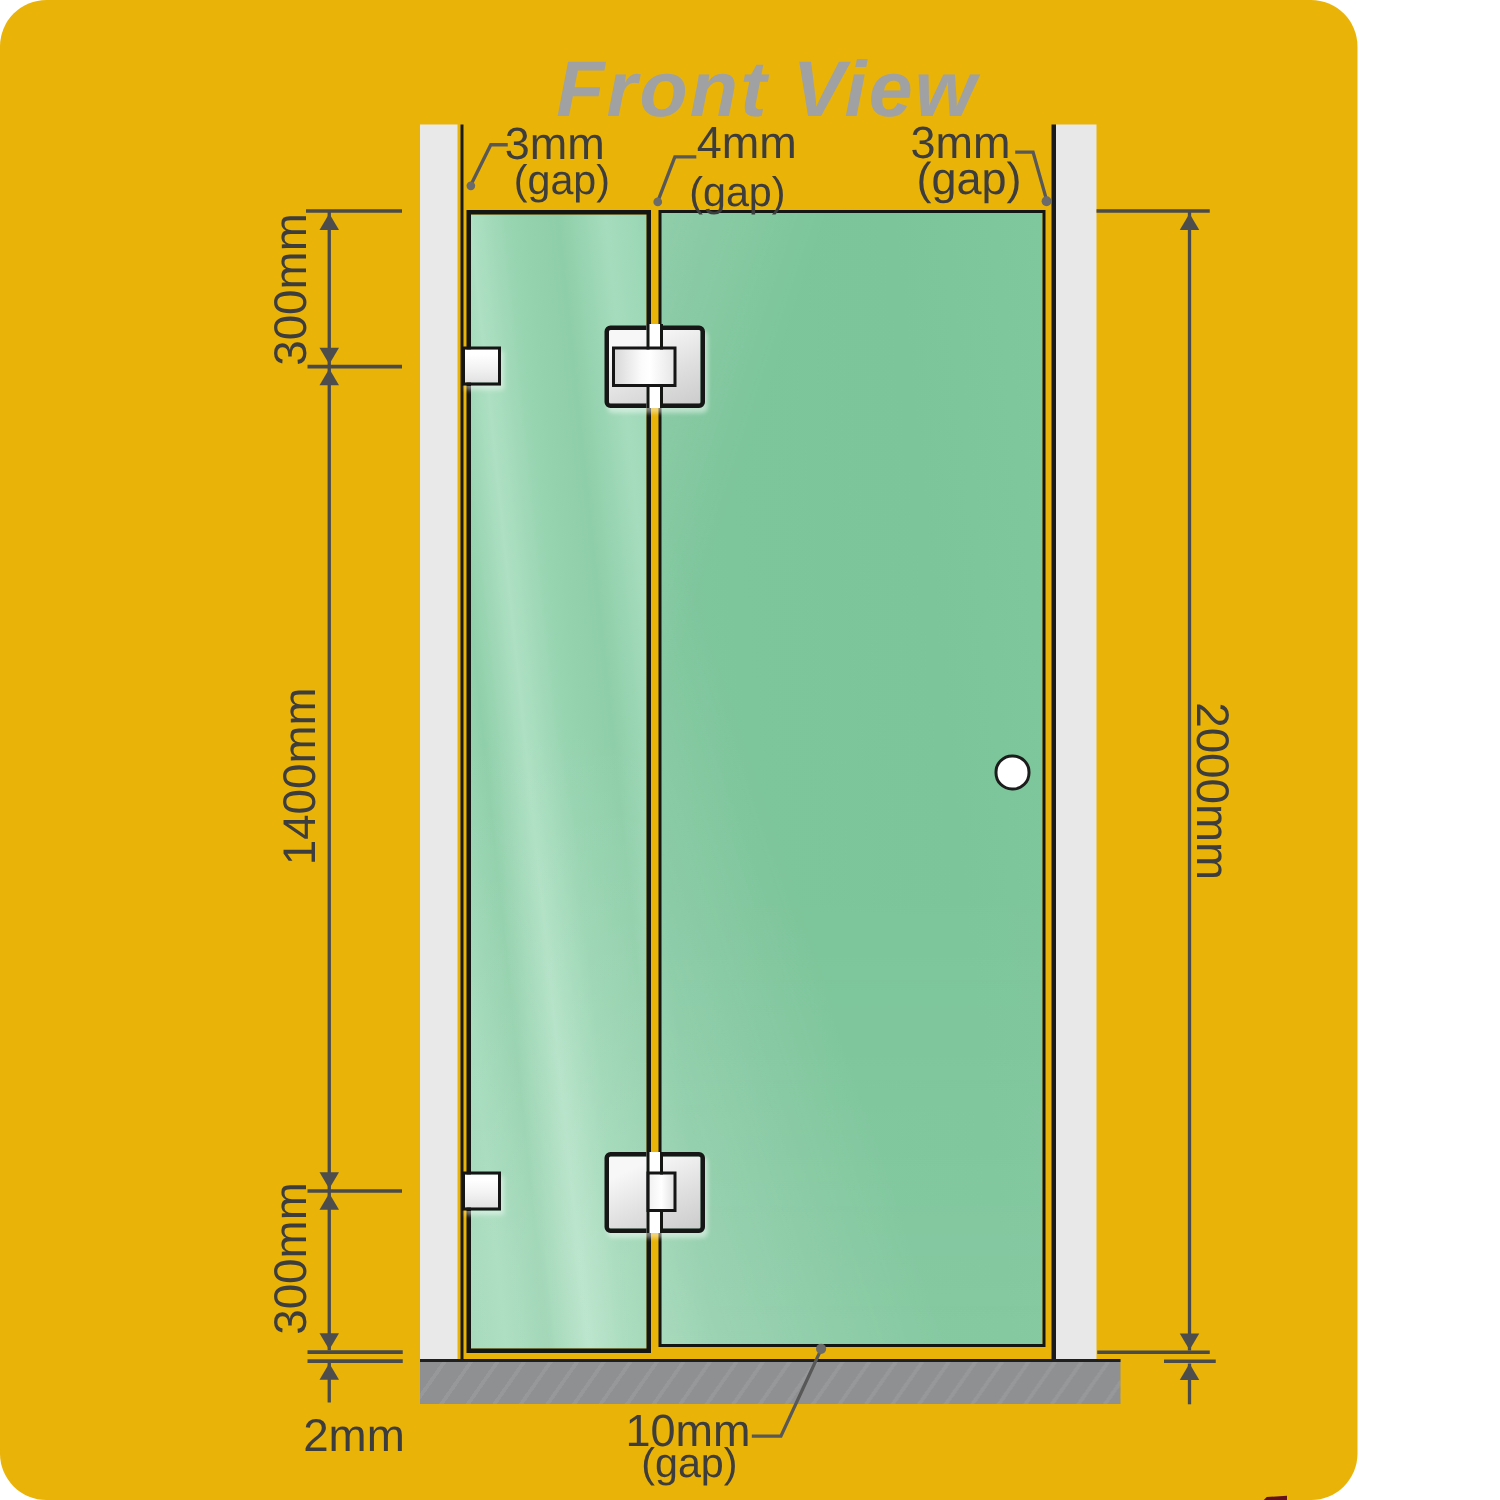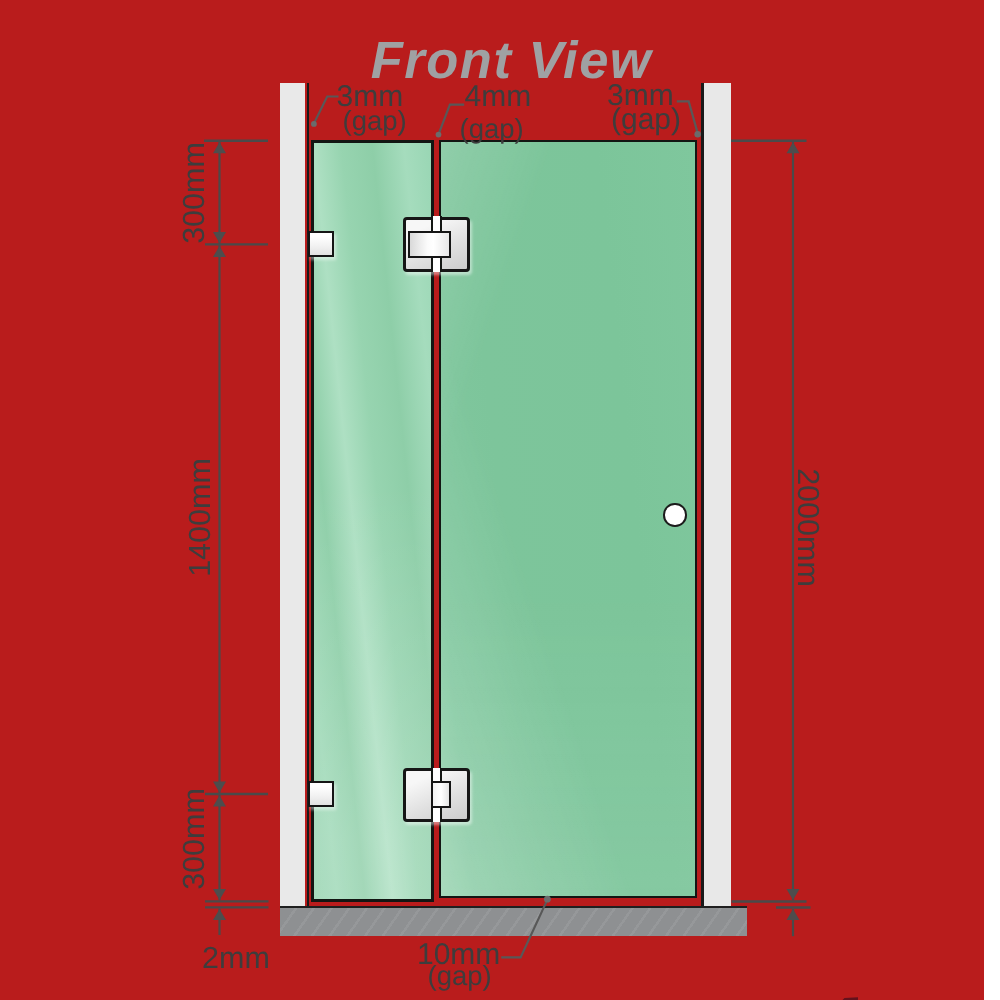--- a/index.html
+++ b/index.html
@@ -1,17 +1,17 @@
 <!DOCTYPE html>
 <html><head>
 <meta charset="utf-8">
 <style>
   html,body{margin:0;padding:0;background:#ffffff;}
-  #stage{position:relative;width:984px;height:1000px;background:#b91c1c;overflow:hidden;
-         font-family:"Liberation Sans", sans-serif;-webkit-font-smoothing:antialiased;}
+  #stage{position:relative;width:905px;height:1000px;background:#eab308;overflow:hidden;
+         font-family:"Liberation Sans", sans-serif;border-radius:31px;-webkit-font-smoothing:antialiased;}
   text{text-rendering:geometricPrecision;}
   .abs{position:absolute;box-sizing:border-box;}
 </style>
 </head>
 <body>
 <div id="stage">
 
   <div class="abs" style="left:280px;top:82.5px;width:24.5px;height:824px;background:#e9e9e9;"></div>
 
   <div class="abs" style="left:307px;top:82.5px;width:2.3px;height:824px;background:#1a1a1a;"></div>

